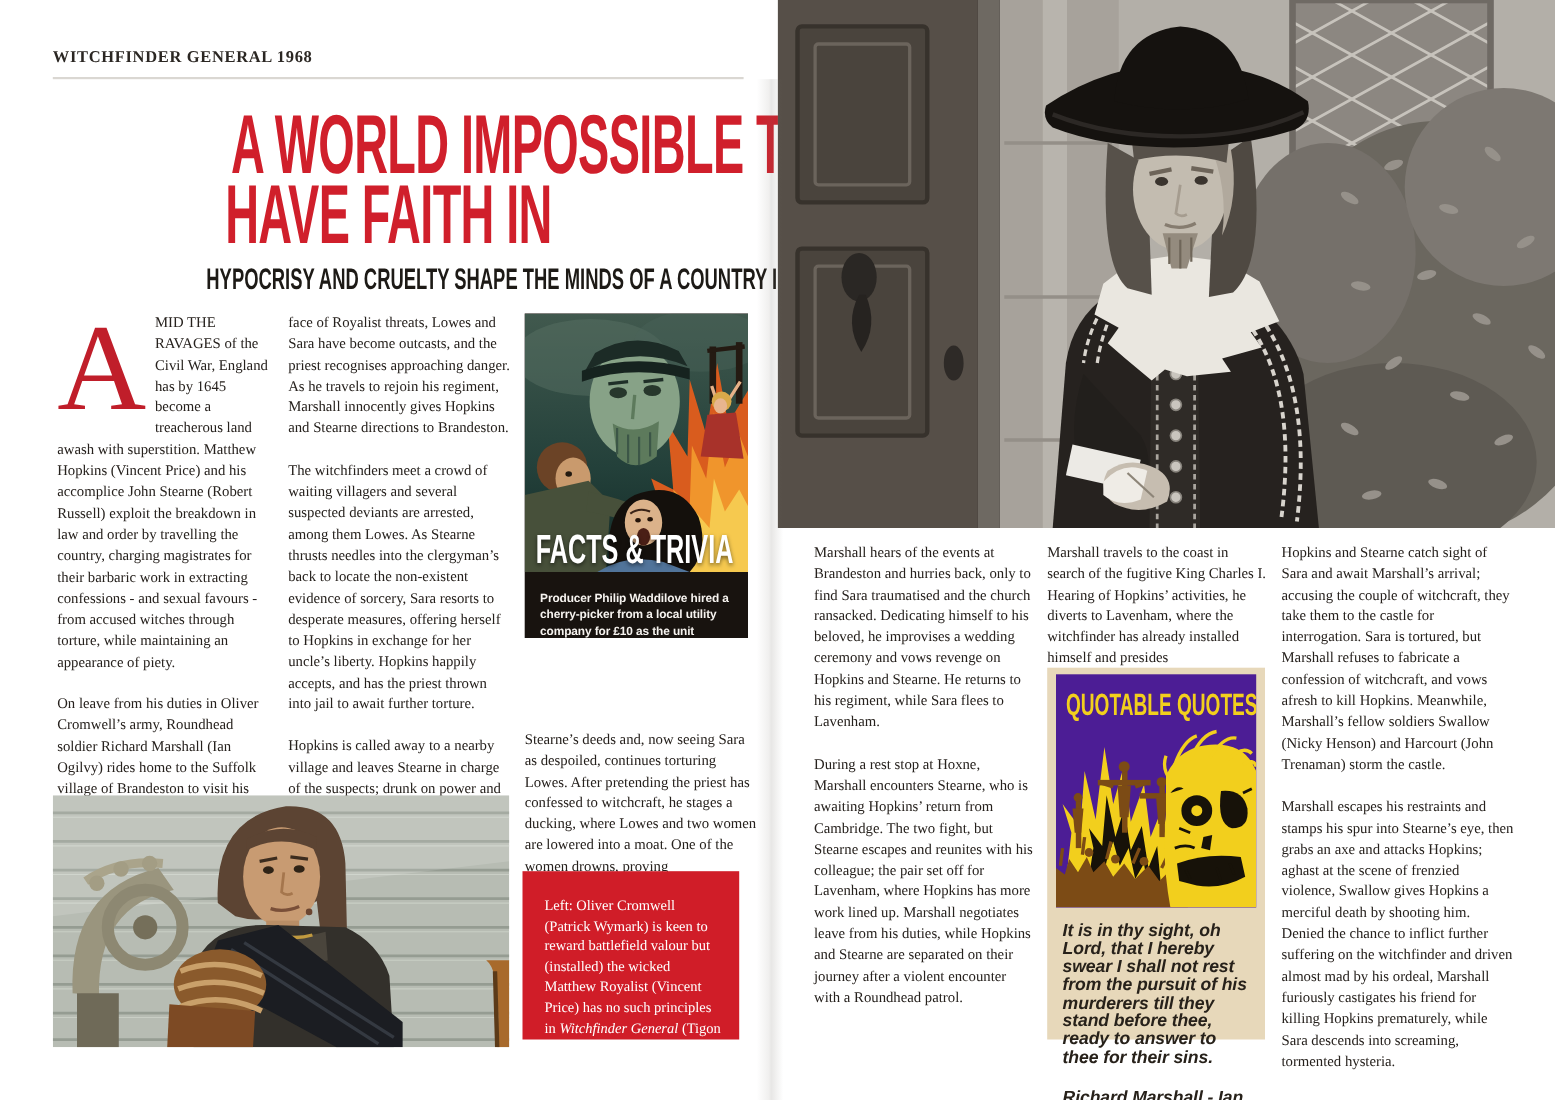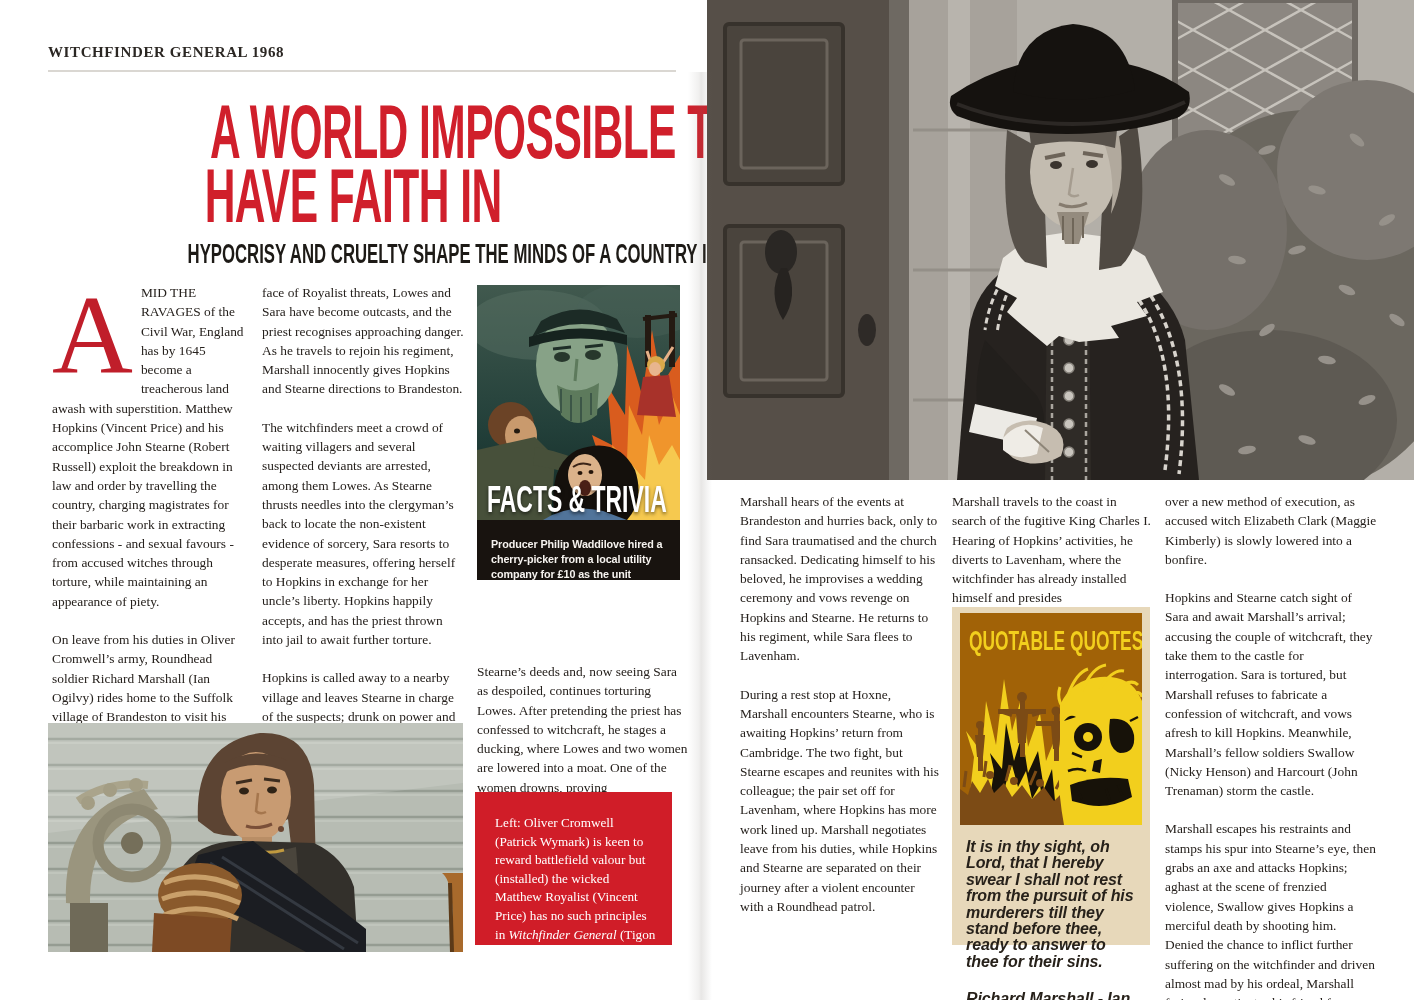--- a/index.html
+++ b/index.html
@@ -41,21 +41,21 @@
                background:#d01d28;color:#ffffff;overflow:hidden;}
   .caption-inner{padding:22px 16px 0 20px;font-size:13.2px;line-height:18.6px;}
   .caption-inner b{font-weight:normal;}
   .caption-inner i{font-style:italic;}
   
   .hopkins{position:absolute;left:707px;top:0;width:707px;height:480px;}
   .cromwell{position:absolute;left:48px;top:723px;width:415px;height:229px;}
   .hopkins svg,.cromwell svg{display:block;}
   
   .quote-box{position:absolute;left:952px;top:607px;width:198px;height:338px;background:#e7d8ba;}
-  .quote-black{position:absolute;left:8px;top:6px;width:182px;height:212px;background:#a16207;overflow:hidden;}
+  .quote-black{position:absolute;left:8px;top:6px;width:182px;height:212px;background:#4c1d95;overflow:hidden;}
   .quote-title{position:absolute;left:9px;top:12px;color:#f2cf1d;
                font-family:"Liberation Sans",sans-serif;font-weight:700;font-size:28px;}
   .quote-title .cond{transform:scaleX(.62);transform-origin:0 50%;}
   .quote-art{position:absolute;left:0;top:48px;}
   .quote-text{position:absolute;left:14px;top:232px;width:174px;color:#27211a;
               font-family:"Liberation Sans",sans-serif;font-weight:700;font-style:italic;
               font-size:16px;line-height:16.4px;letter-spacing:-.1px;}
   .quote-attr{margin-top:21px;}
   
   .fold{position:absolute;left:688px;top:72px;width:24px;height:928px;
@@ -366,19 +366,18 @@
         </g>
       </svg>
     </div>
     <div class="quote-text">
       <div>It is in thy sight, oh Lord, that I hereby swear I shall not rest from the pursuit of his murderers till they stand before thee, ready to answer to thee for their sins.</div>
       <div class="quote-attr">Richard Marshall - Ian Ogilvy</div>
     </div>
   </div>
 
   <div class="col" id="rcol3">
-    <p>over a new method of execution, as accused witch Elizabeth Clark (Maggie Kimberly) is slowly lowered into a bonfire.</p>
     <p>Hopkins and Stearne catch sight of Sara and await Marshall’s arrival; accusing the couple of witchcraft, they take them to the castle for interrogation. Sara is tortured, but Marshall refuses to fabricate a confession of witchcraft, and vows afresh to kill Hopkins. Meanwhile, Marshall’s fellow soldiers Swallow (Nicky Henson) and Harcourt (John Trenaman) storm the castle.</p>
     <p>Marshall escapes his restraints and stamps his spur into Stearne’s eye, then grabs an axe and attacks Hopkins; aghast at the scene of frenzied violence, Swallow gives Hopkins a merciful death by shooting him. Denied the chance to inflict further suffering on the witchfinder and driven almost mad by his ordeal, Marshall furiously castigates his friend for killing Hopkins prematurely, while Sara descends into screaming, tormented hysteria.</p>
   </div>
 
   <div class="fold"></div>
 </div>
 
 </body></html>

